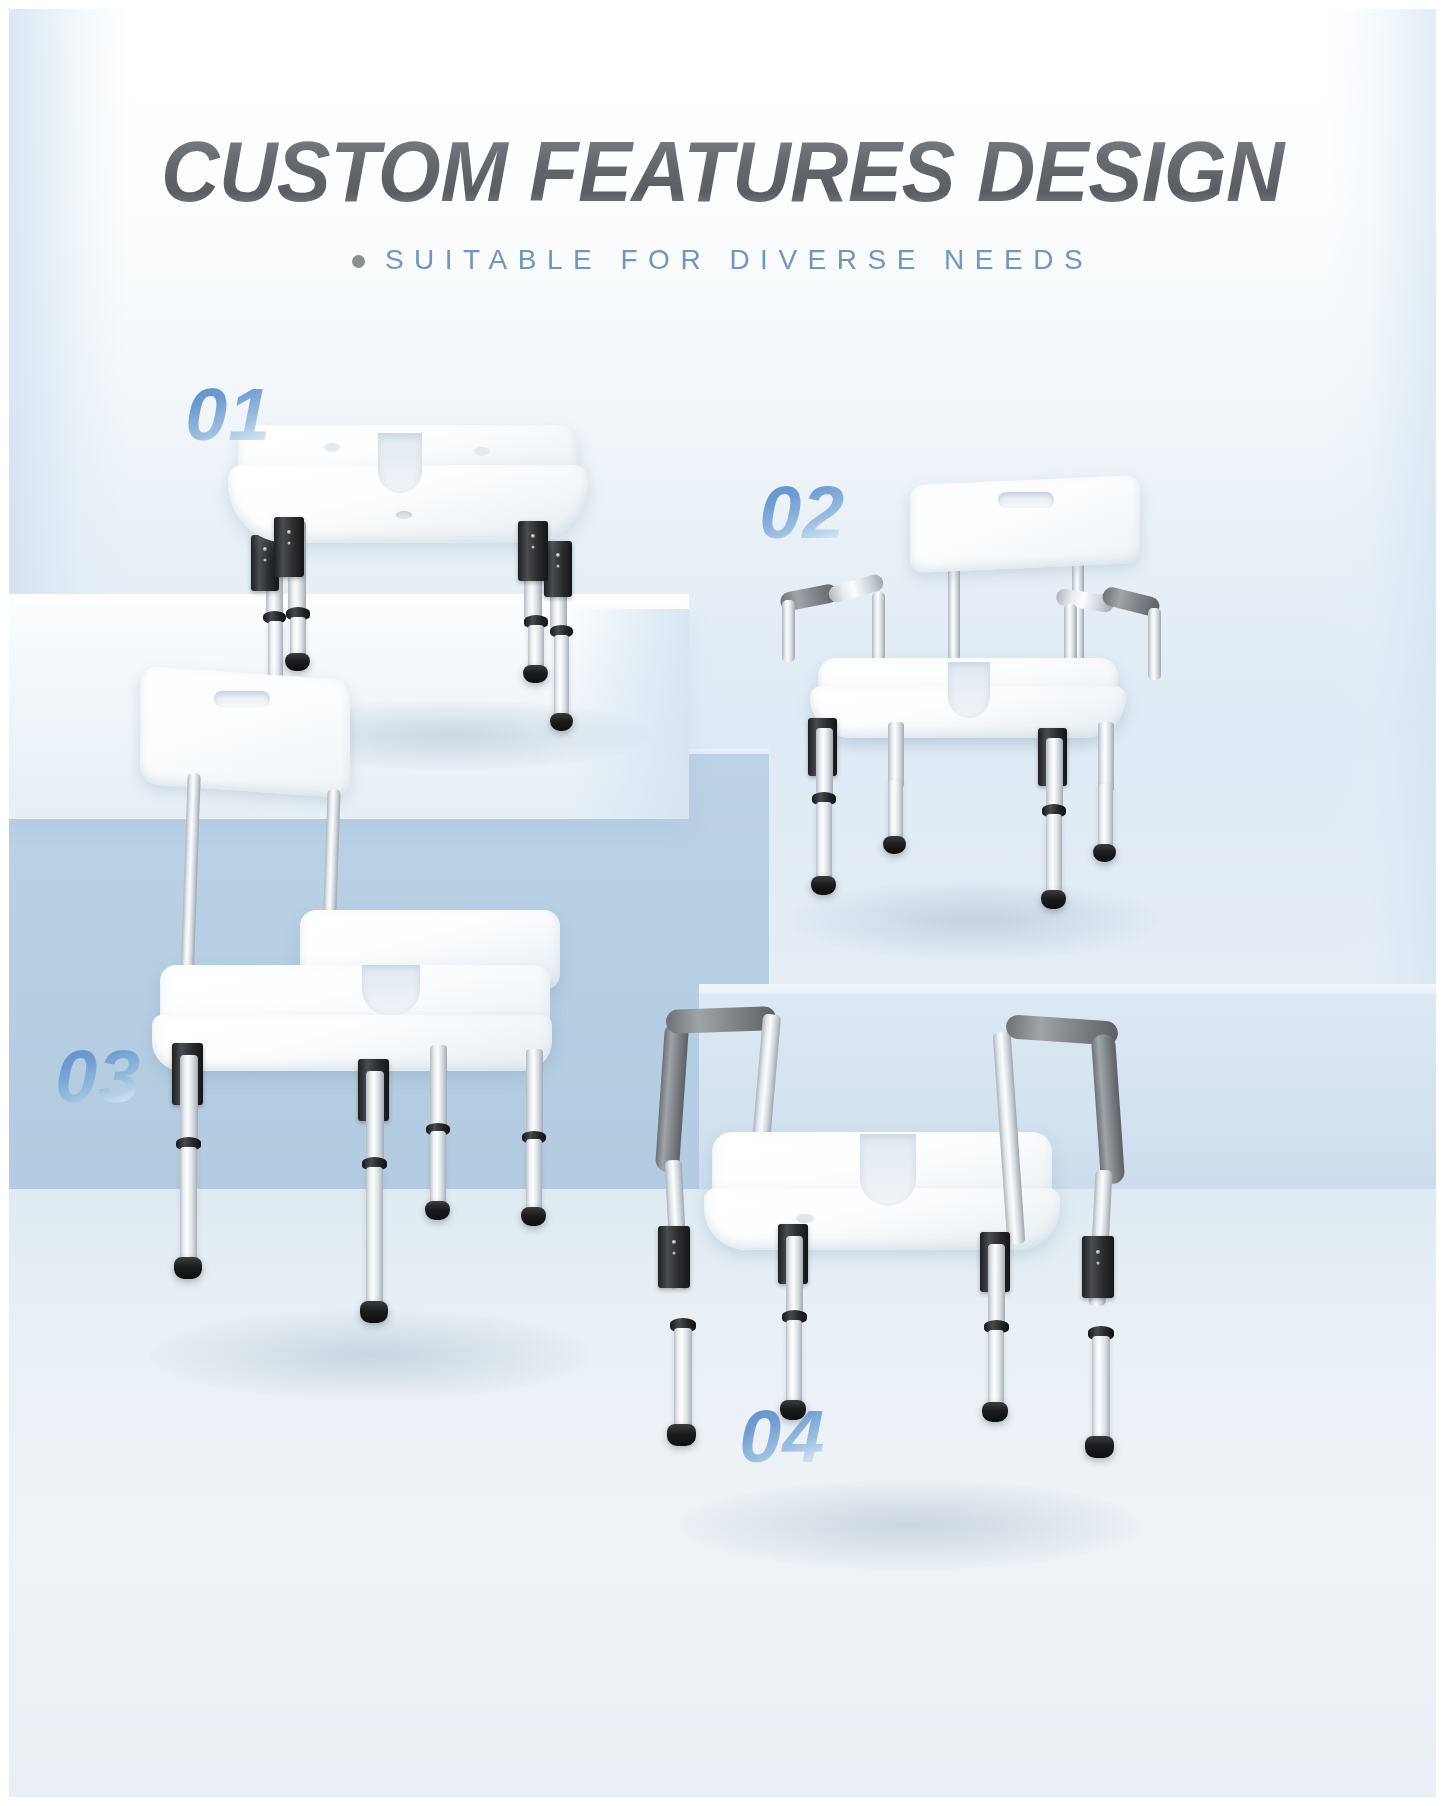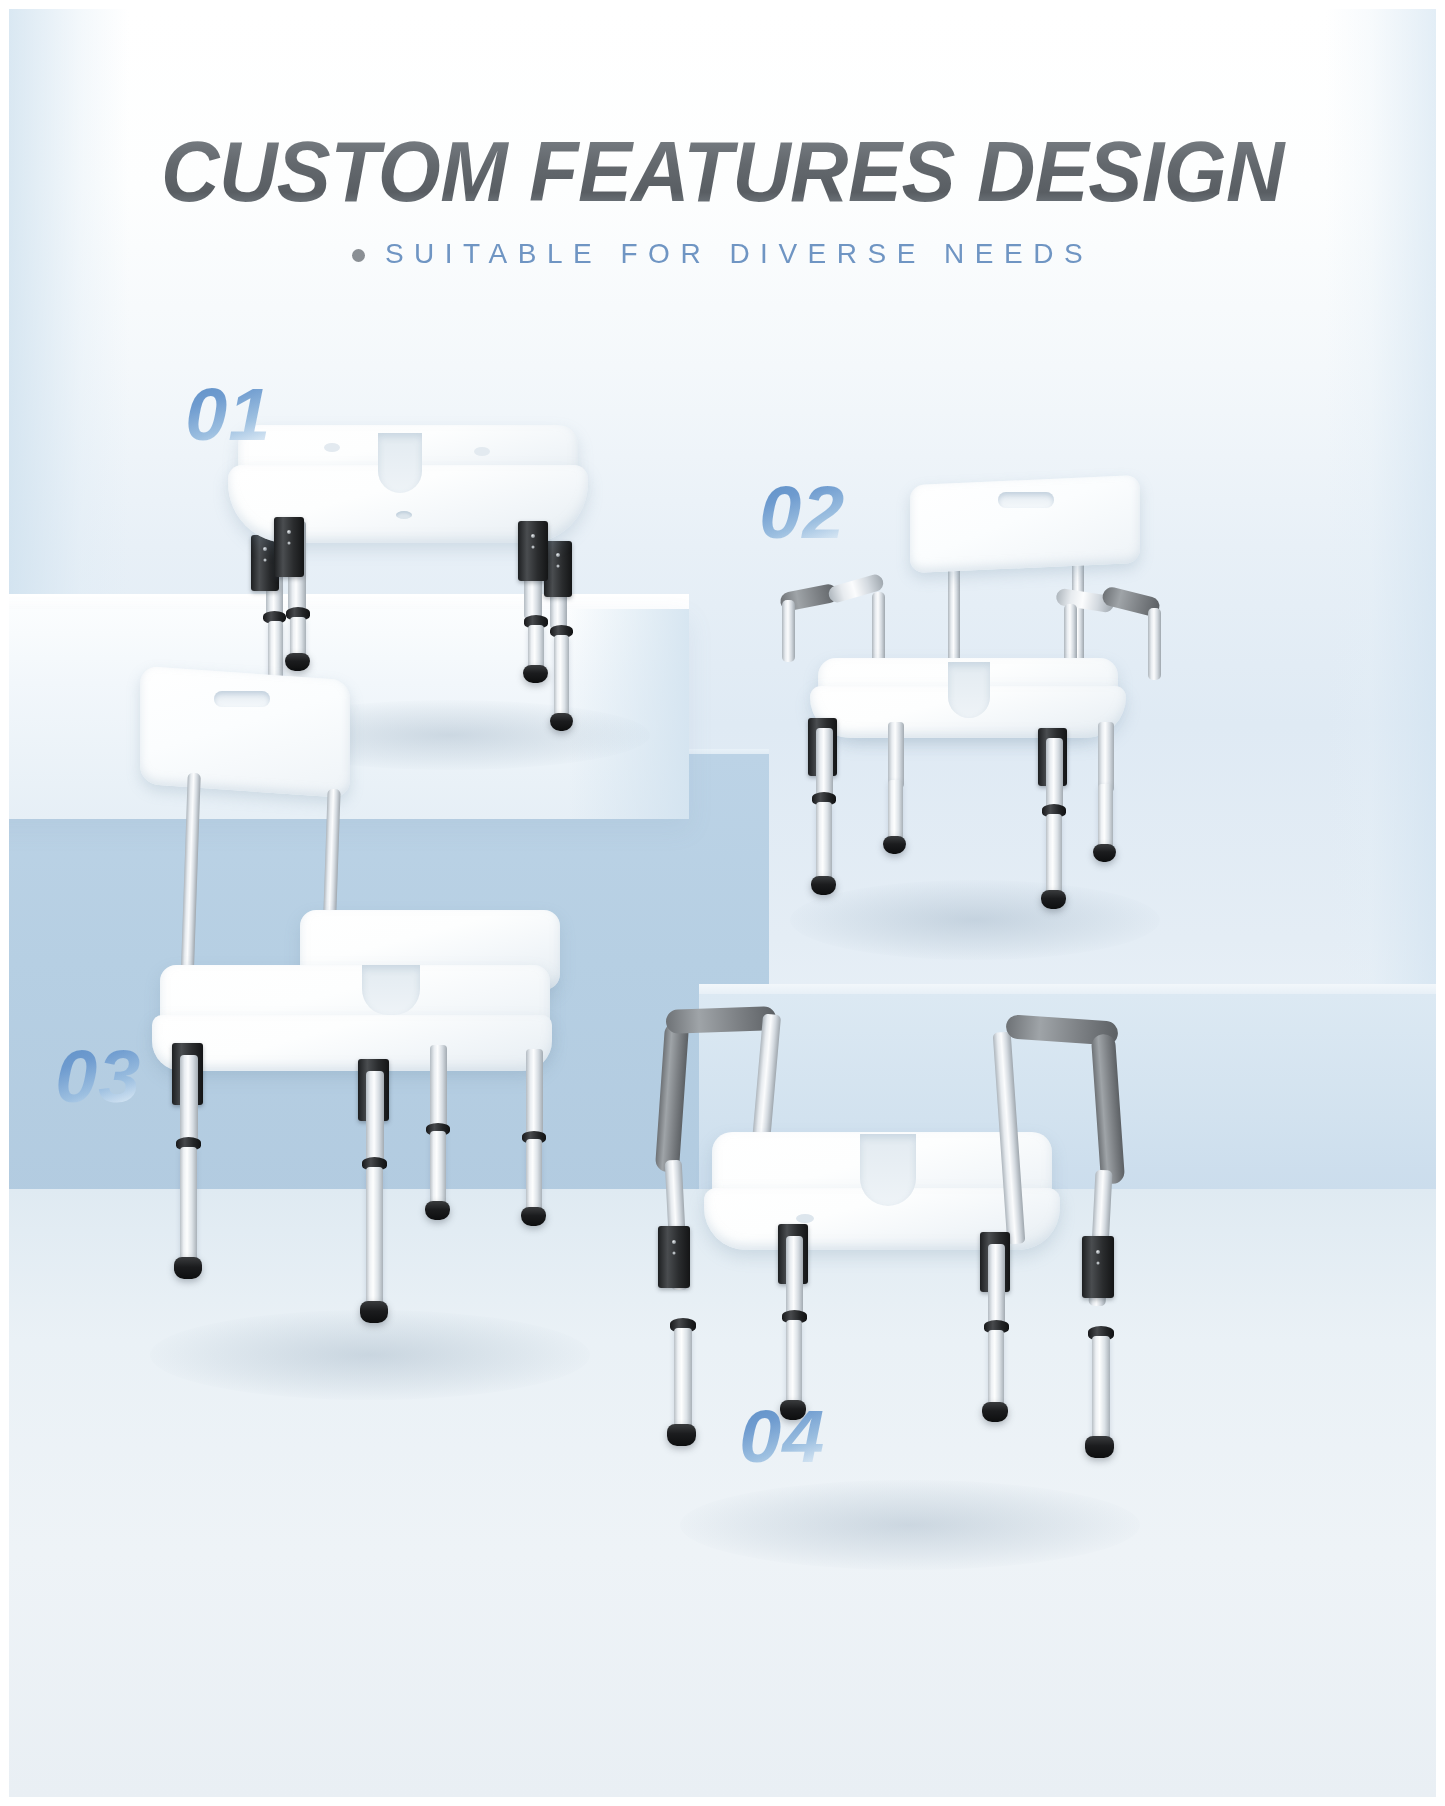--- a/index.html
+++ b/index.html
@@ -117,21 +117,21 @@
     line-height: 1;
     transform: scaleX(.94);
     background: linear-gradient(180deg, #7d8389 0%, #63686d 42%, #595e63 75%, #7e868d 100%);
     -webkit-background-clip: text;
     background-clip: text;
     color: transparent;
     -webkit-text-fill-color: transparent;
     white-space: nowrap;
   }
   .subtitle-row {
-    margin-top: 24px;
+    margin-top: 30px;
     display: flex;
     align-items: center;
     justify-content: center;
     gap: 20px;
   }
   .sub-dot {
     width: 13px; height: 13px;
     border-radius: 50%;
     background: #8a8f94;
     flex: 0 0 auto;

